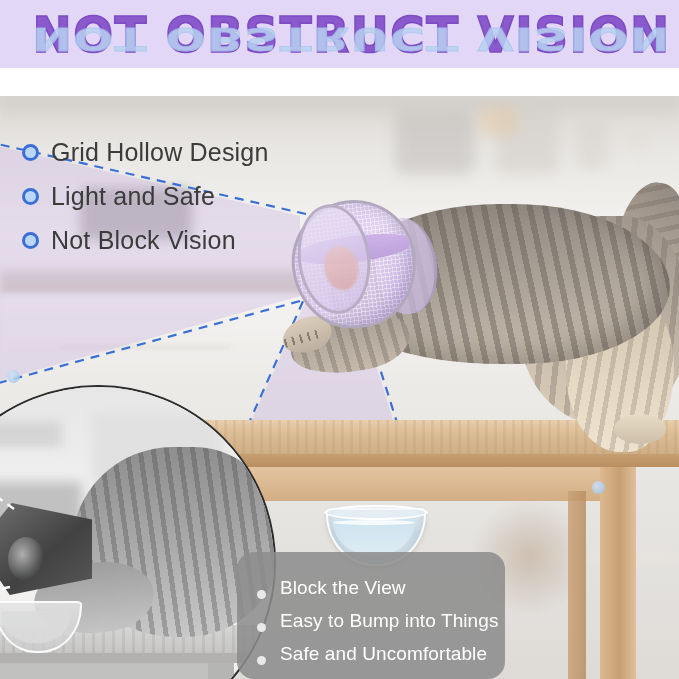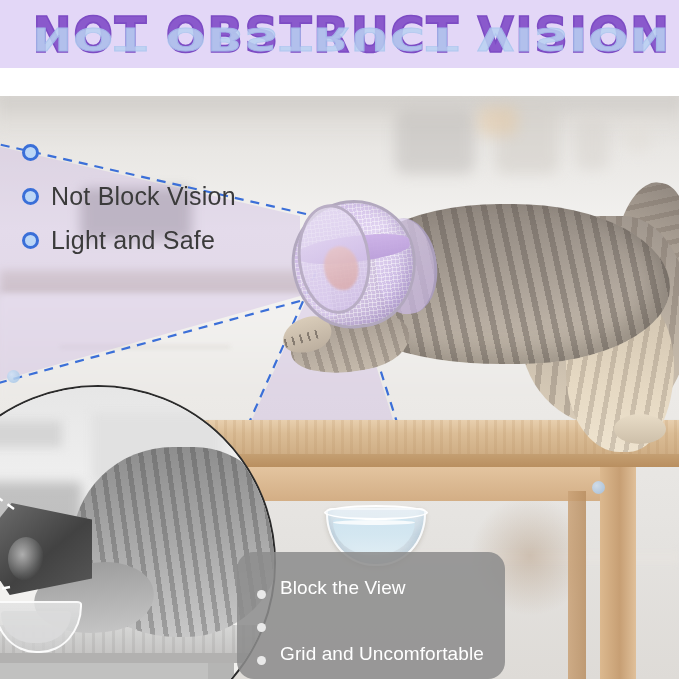--- a/index.html
+++ b/index.html
@@ -604,28 +604,29 @@
       <div class="cone-inner-ellipse">
         <div class="cat-face-inside"></div>
       </div>
     </div>
 
   </div>
 
   <div class="feature-list">
     <div class="feature-item">
       <span class="ring-bullet"></span>
+      <span class="feature-text">Grid Hollow Design</span>
+    </div>
+    <div class="feature-item">
+      <span class="ring-bullet"></span>
+      <span class="feature-text">Light and Safe</span>
     </div>
     <div class="feature-item">
       <span class="ring-bullet"></span>
       <span class="feature-text">Not Block Vision</span>
-    </div>
-    <div class="feature-item">
-      <span class="ring-bullet"></span>
-      <span class="feature-text">Light and Safe</span>
     </div>
   </div>
 
   <div class="inset-circle">
     <div class="inset-inner">
       <div class="ins-wall"></div>
       <div class="ins-cab"></div>
       <div class="ins-cab2"></div>
       <div class="ins-oven"></div>
       <div class="ins-counter"></div>
@@ -646,20 +647,21 @@
     </div>
   </div>
 
   <div class="callout">
     <div class="callout-item">
       <span class="dot-bullet"></span>
       <span class="callout-text">Block the View</span>
     </div>
     <div class="callout-item">
       <span class="dot-bullet"></span>
+      <span class="callout-text">Easy to Bump into Things</span>
     </div>
     <div class="callout-item">
       <span class="dot-bullet"></span>
-      <span class="callout-text">Grid and Uncomfortable</span>
+      <span class="callout-text">Safe and Uncomfortable</span>
     </div>
   </div>
 
 </div>
 
 </body></html>

